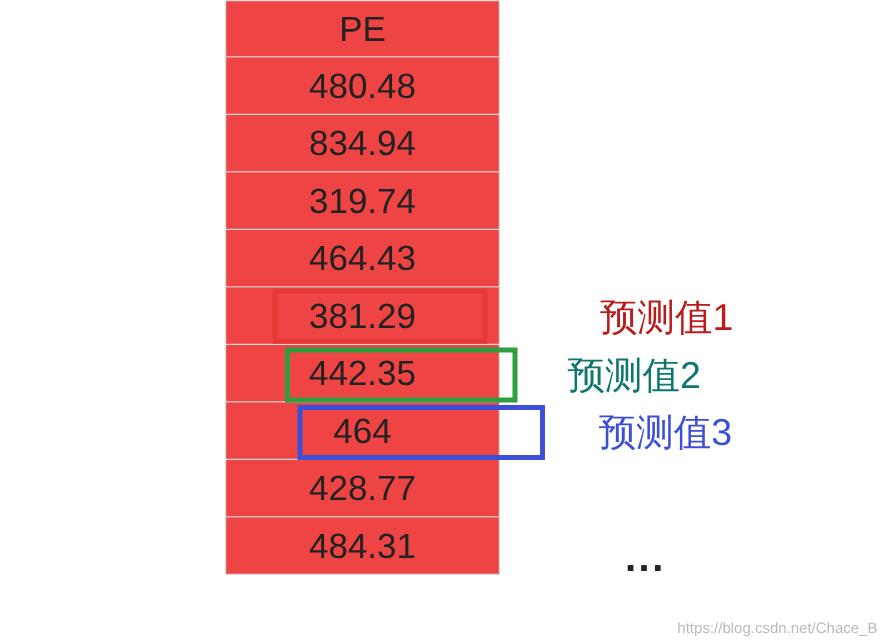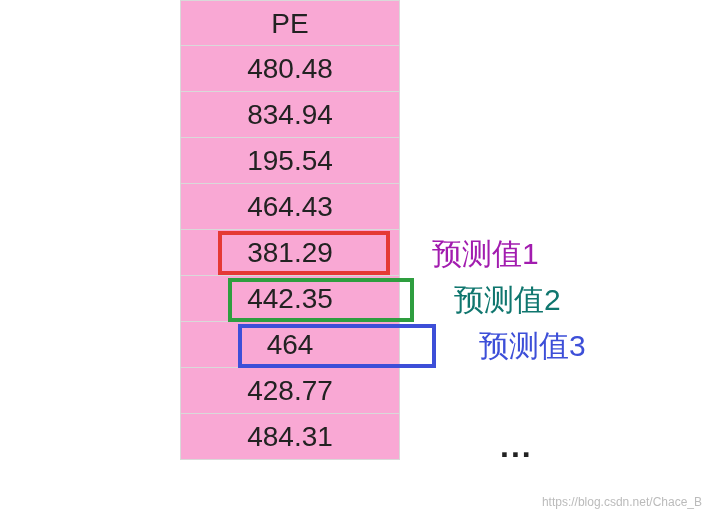--- a/index.html
+++ b/index.html
@@ -18,21 +18,21 @@
     width: 220px;
   }
   .cell {
     height: 46px;
     line-height: 46px;
     border: 1px solid #d9d9d9;
     border-top: none;
     text-align: center;
     font-size: 28px;
     color: #222;
-    background: #f9a8d4;
+    background: #ef4444;
     position: relative;
   }
   .cell.header {
     border-top: 1px solid #d9d9d9;
     font-weight: normal;
   }
   .cell .txt {
     display: inline-block;
   }
   .highlight-box {
@@ -45,21 +45,21 @@
   .hl-red    { border-color: #e53935; }
   .hl-green  { border-color: #2e9e3f; }
   .hl-blue   { border-color: #3d4fd8; }
 
   .annot {
     position: absolute;
     font-size: 30px;
     font-weight: normal;
     white-space: nowrap;
   }
-  .annot.red   { color: #a21caf; }
+  .annot.red   { color: #b91c1c; margin-left: 48px; }
   .annot.green { color: #0f766e; }
   .annot.blue  { color: #3d4fd8; }
 
   .ellipsis {
     position: absolute;
     left: 500px;
     top: 428px;
     font-size: 32px;
     font-weight: bold;
     color: #222;
@@ -81,21 +81,21 @@
   <div class="cell header">
     <span class="txt">PE</span>
   </div>
   <div class="cell">
     <span class="txt">480.48</span>
   </div>
   <div class="cell">
     <span class="txt">834.94</span>
   </div>
   <div class="cell">
-    <span class="txt">195.54</span>
+    <span class="txt">319.74</span>
   </div>
   <div class="cell">
     <span class="txt">464.43</span>
   </div>
   <div class="cell">
     <span class="txt">381.29</span>
   </div>
   <div class="cell">
     <span class="txt">442.35</span>
   </div>

